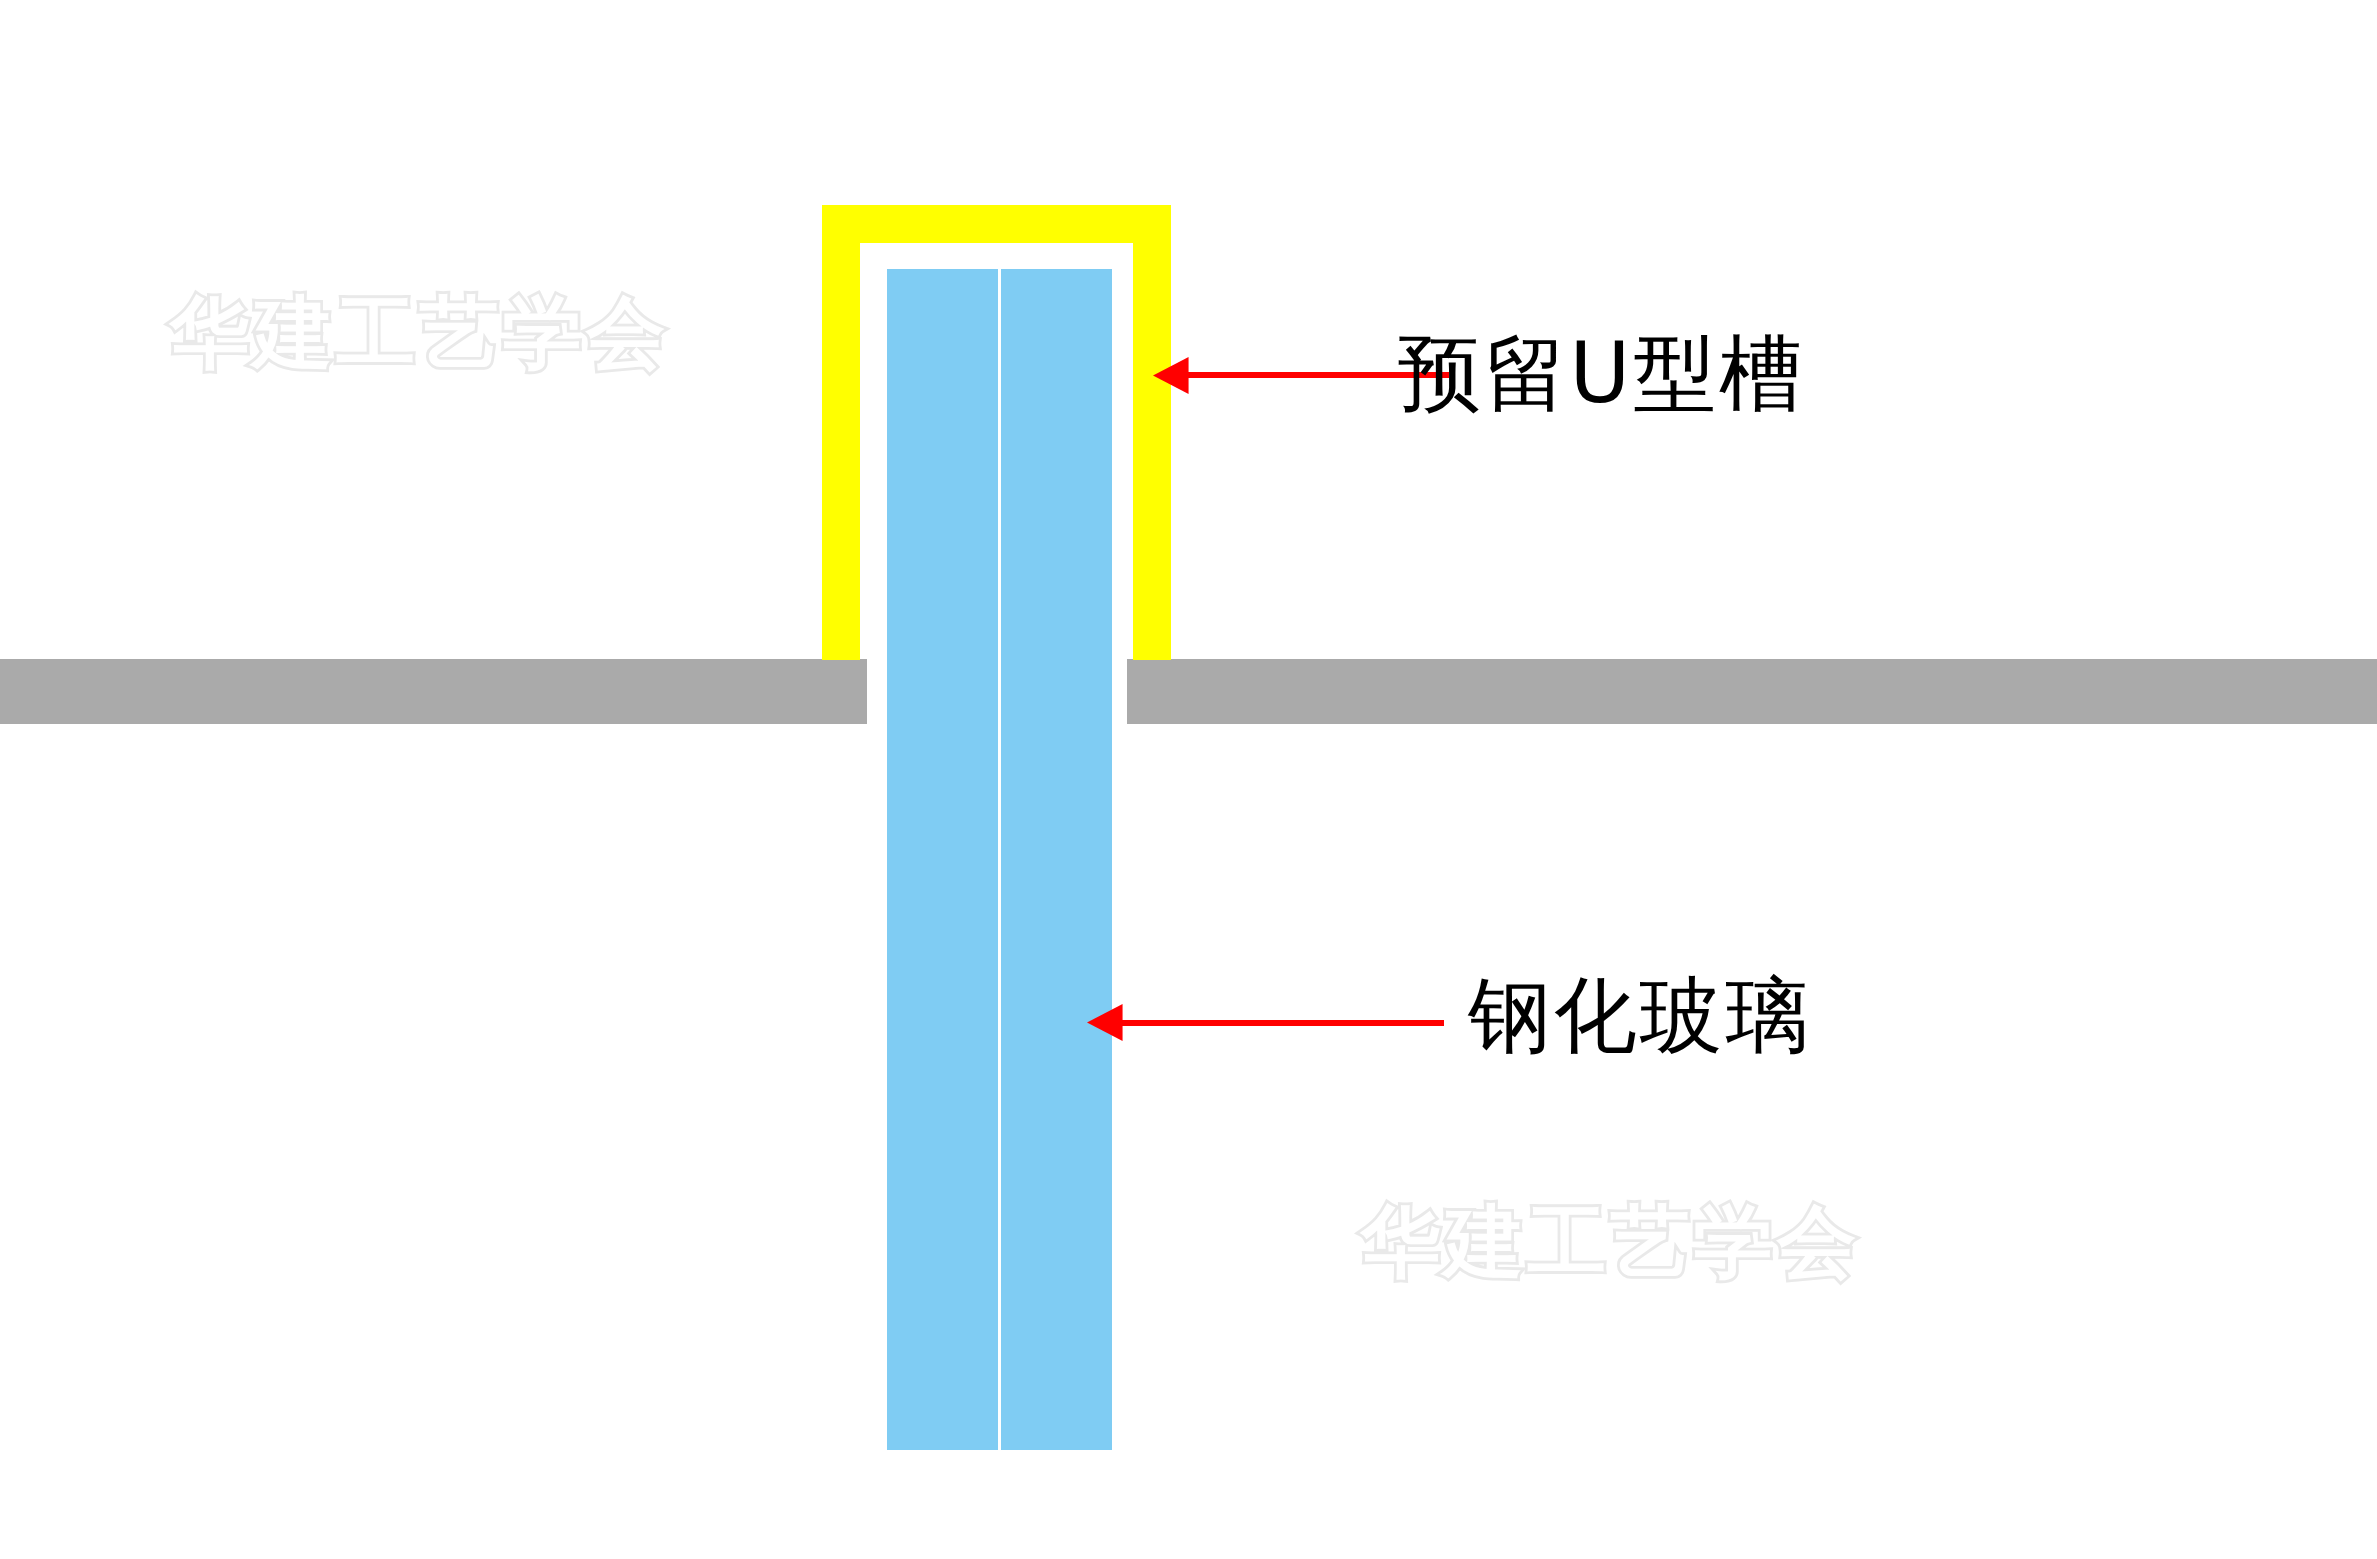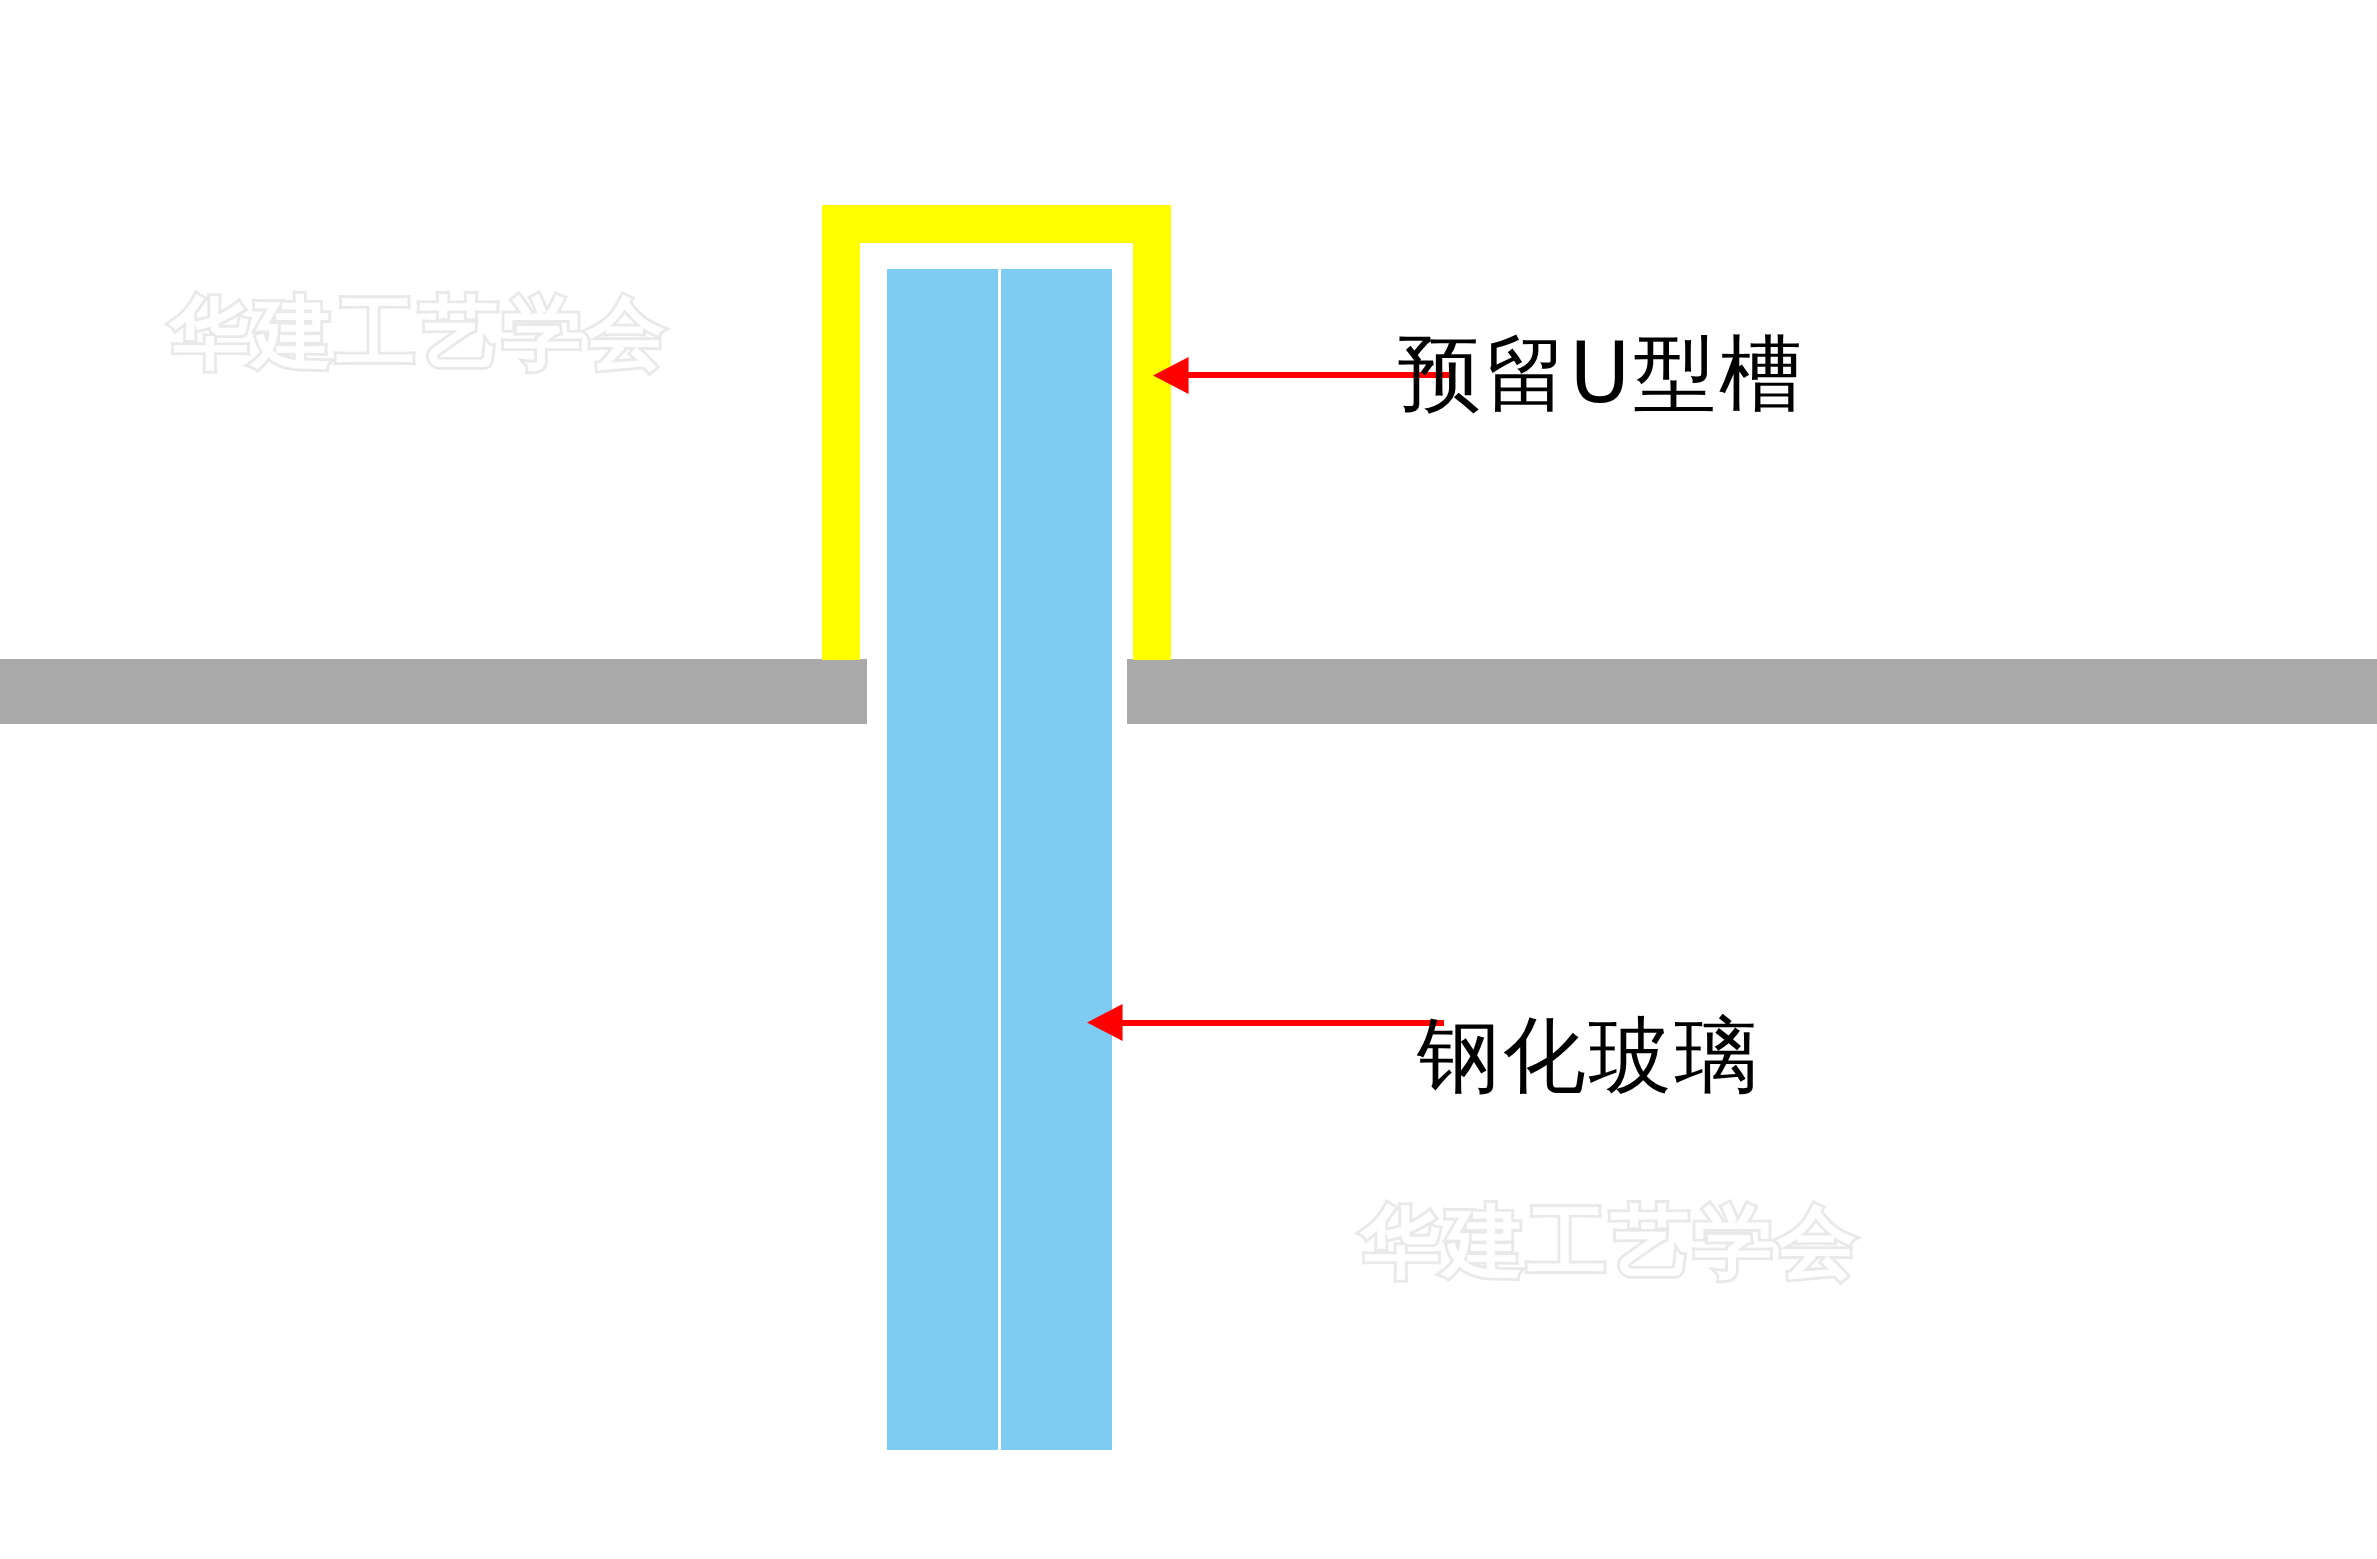--- a/index.html
+++ b/index.html
@@ -35,17 +35,17 @@
 <div class="abs arrow-line" style="left:1182px; top:372px; width:267px;"></div>
 <svg class="abs" style="left:1153px; top:357px;" width="37" height="37" viewBox="0 0 52 52">
   <polygon points="0,26 50,0 50,52" fill="#ff0000"></polygon>
 </svg>
 <div class="abs label" style="left:1398px; top:332px;">预留U型槽</div>
 
 <div class="abs arrow-line" style="left:1115px; top:1020px; width:329px;"></div>
 <svg class="abs" style="left:1087px; top:1004px;" width="37" height="37" viewBox="0 0 52 52">
   <polygon points="0,26 50,0 50,52" fill="#ff0000"></polygon>
 </svg>
-<div class="abs label" style="left:1417px; top:974px;margin-top:40px;">钢化玻璃</div>
+<div class="abs label" style="left:1468px; top:974px;">钢化玻璃</div>
 
 <div class="abs watermark" style="left:170px; top:294px;">华建工艺学会</div>
 <div class="abs watermark" style="left:1361px; top:1203px;">华建工艺学会</div>
 
 
 </body></html>

